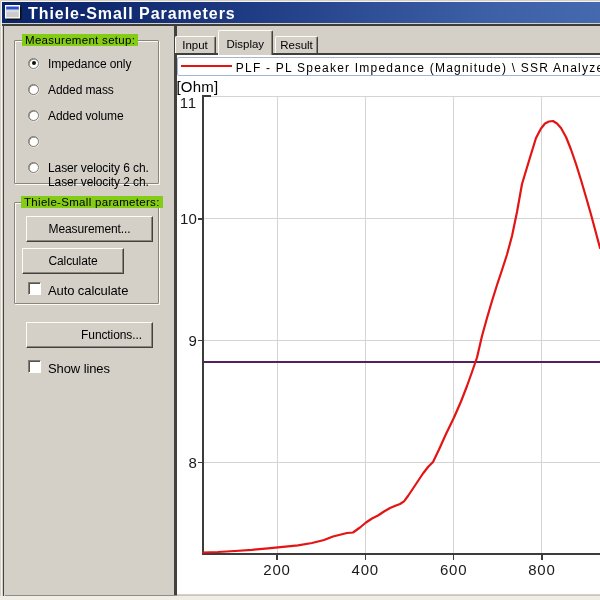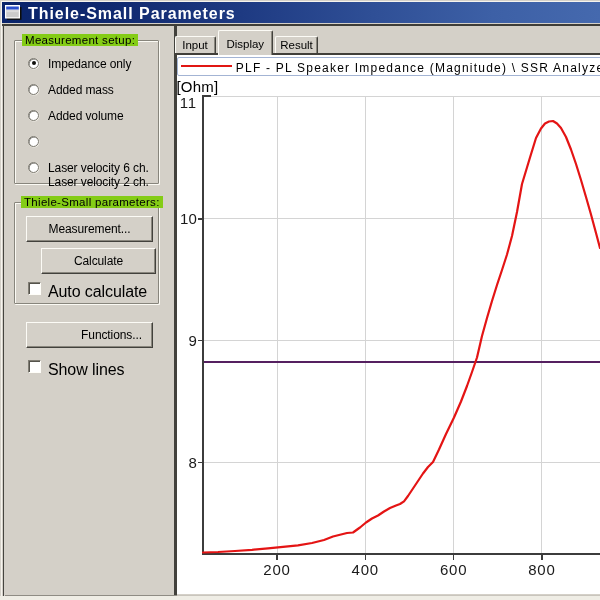--- a/index.html
+++ b/index.html
@@ -46,29 +46,29 @@
     border:1px solid #7b786f; box-shadow: inset 0.5px 0.5px 0 #55534c, 0.5px 0.5px 0 #efede6; }
   .radio .dot { position:absolute; left:2.5px; top:2.5px; width:4px; height:4px; border-radius:50%; background:#11100c; }
   .rlabel { font-size:12px; white-space:nowrap; letter-spacing:-0.1px; }
 
   
   .btn { background:#d4d0c8; border-top:1px solid #fcfbf6; border-left:1px solid #fcfbf6;
     border-right:1px solid #42413c; border-bottom:1px solid #42413c;
     box-shadow: inset -1px -1px 0 #8a877e; text-align:center; font-size:12px; letter-spacing:-0.1px;
     display:flex; align-items:center; justify-content:center; }
   #btn-params { left:26px; top:216px; width:127px; height:25.5px; }
-  #btn-calc   { left:41px; top:248px; width:115px; height:25.5px; }
+  #btn-calc   { left:22px; top:248px; width:102px; height:25.5px; }
   #btn-func   { left:26px; top:322px; width:127px; height:26px;padding-left:44px; }
 
   
   .checkbox { width:13px; height:13px; background:#ffffff;
     border-top:1px solid #807d74; border-left:1px solid #807d74;
     border-bottom:1px solid #fffef9; border-right:1px solid #fffef9;
     box-shadow: inset 1px 1px 0 #55534c; }
-  .clabel { font-size:16px; white-space:nowrap; letter-spacing:-0.1px; }
+  .clabel { font-size:13px; white-space:nowrap; letter-spacing:-0.1px; }
 
   
   #tabline { left:176.5px; top:52.8px; width:423.5px; height:2.6px; background:#413f3a; }
   .tab { background:#d4d0c8; border-top:1px solid #fcfbf6; border-left:1px solid #fcfbf6;
     border-right:1px solid #42413c; box-shadow: inset -1px 0 0 #8a877e;
     border-radius:2px 2px 0 0; text-align:center; font-size:11.5px; }
   #tab-input  { left:174.5px; top:35.8px; width:41px; height:17px; line-height:16px; }
   #tab-display{ left:217.5px; top:30px; width:55.5px; height:25.4px; line-height:26px; z-index:5; }
   #tab-result { left:275px; top:35.8px; width:43px; height:17px; line-height:16px; }
 

